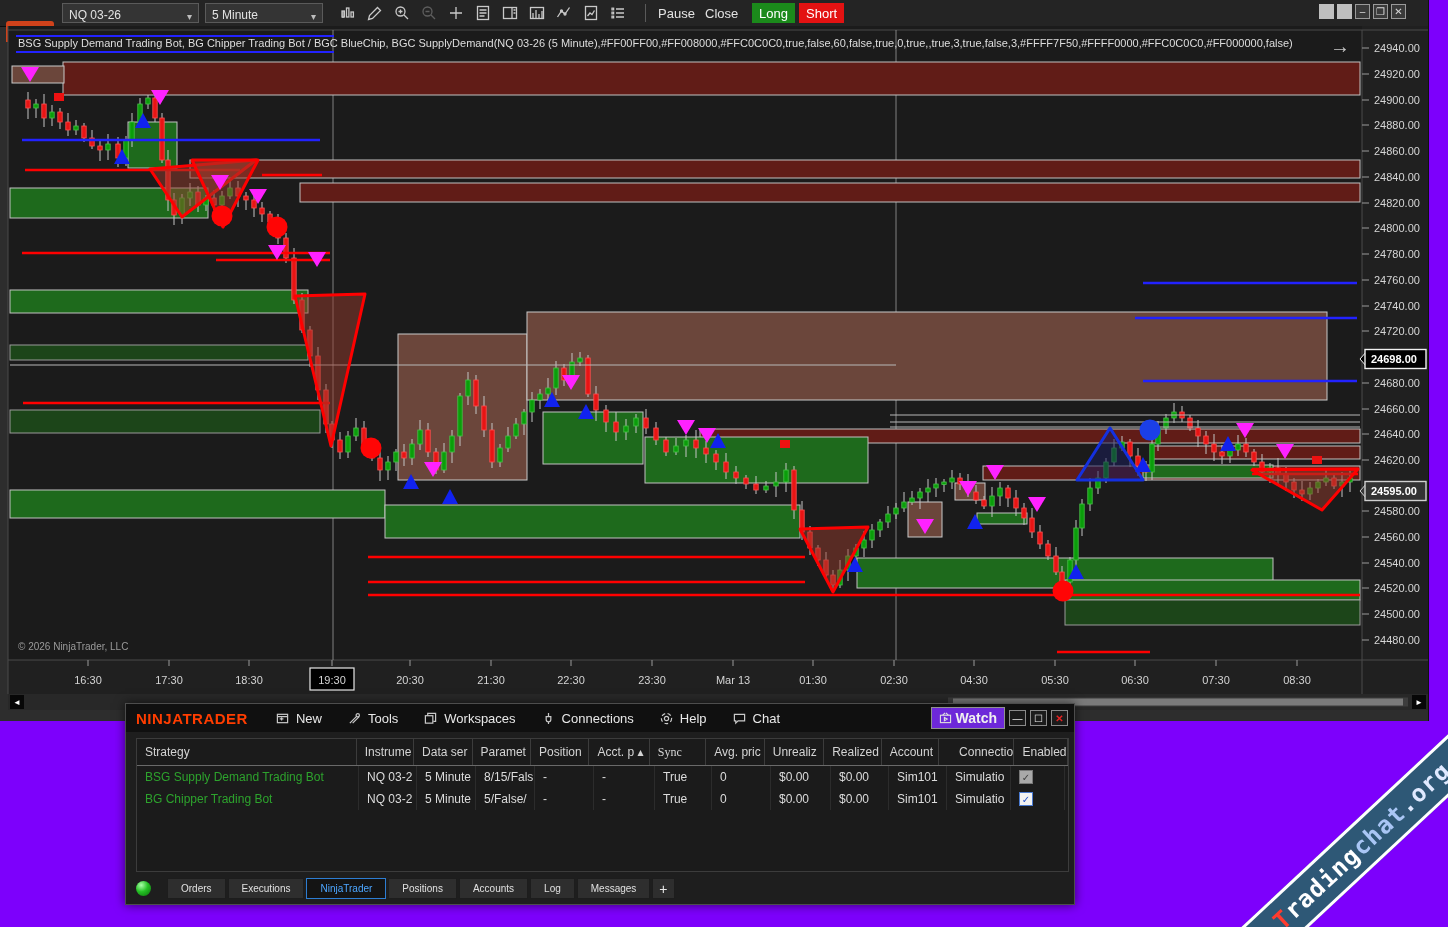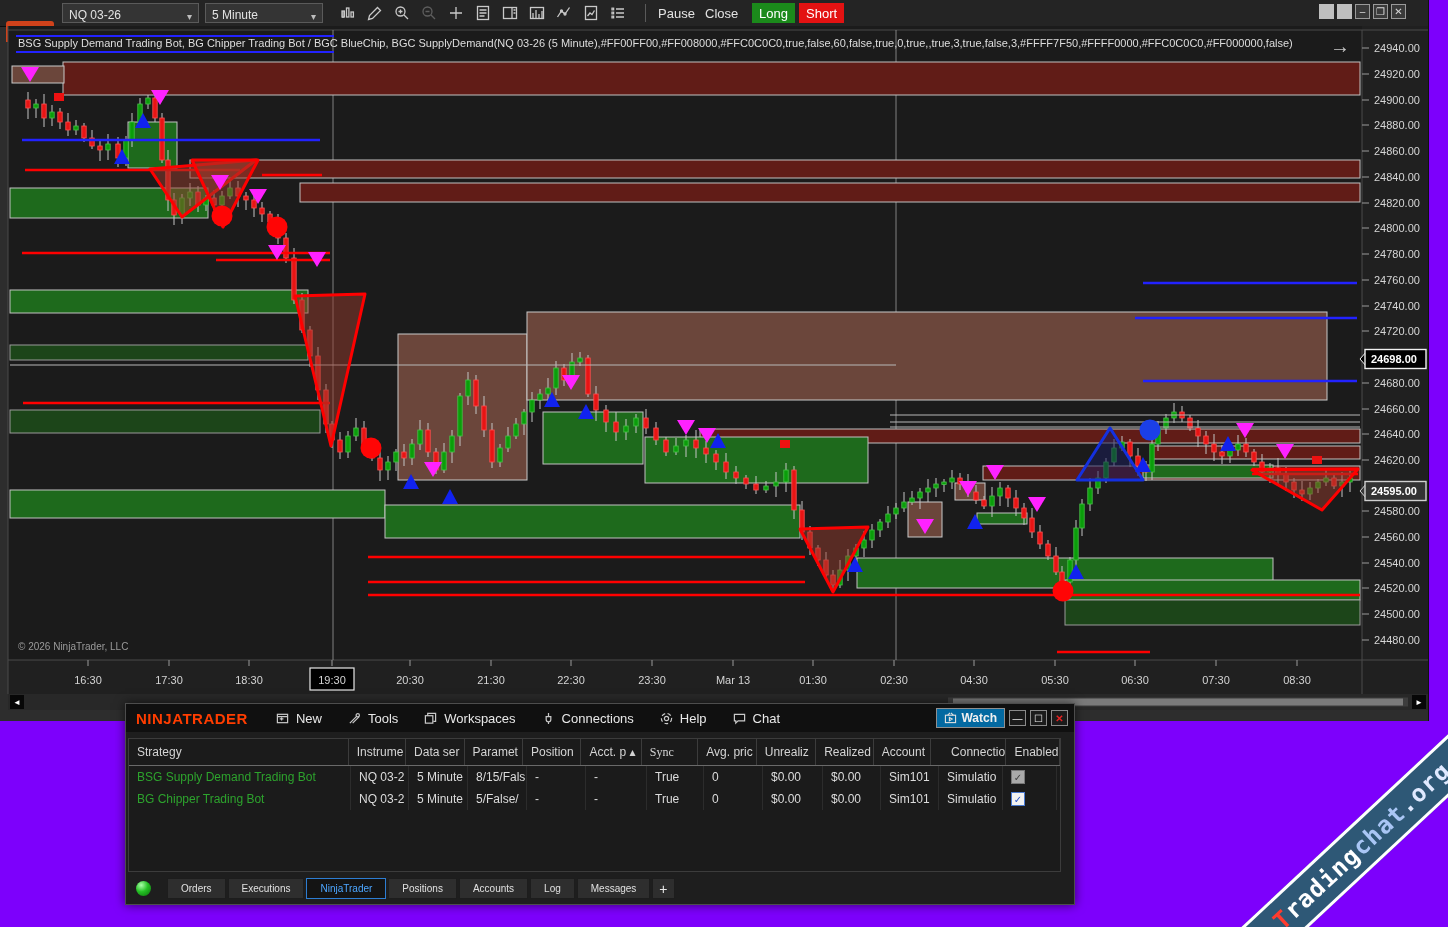--- a/index.html
+++ b/index.html
@@ -29,25 +29,25 @@
   .wbtn.solid{background:#bfbfbf;border-color:#bfbfbf;}
   #plot{position:absolute;left:0;top:26px;}
   .chart-chrome-bottom{position:absolute;left:0;top:712px;width:1428px;height:9px;background:#2d2d2d;}
   
   .cc-window{position:absolute;left:125px;top:703px;width:950px;height:202px;background:#1e1e1e;border:1px solid #4d4d4d;box-sizing:border-box;z-index:5;box-shadow:0 0 10px rgba(0,0,0,.6);}
   .cc-titlebar{position:absolute;left:0;top:0;width:100%;height:28px;background:#101010;display:flex;align-items:center;}
   .cc-brand{color:#ff3d00;font-weight:bold;font-size:15px;letter-spacing:.5px;margin-left:10px;margin-right:28px;}
   .cc-menu{display:flex;align-items:center;gap:7px;margin-right:26px;color:#e8e8e8;font-size:13px;}
   .cc-menu svg{stroke:#c9c9c9;fill:none;stroke-width:1.3;}
   .cc-right{margin-left:auto;display:flex;align-items:center;gap:4px;margin-right:6px;}
-  .watch-btn{display:flex;align-items:center;gap:4px;border:1px solid #909090;background:#0369a1;color:#f0f0f0;font-size:12px;font-weight:bold;padding:2px 7px;}
+  .watch-btn{display:flex;align-items:center;gap:4px;border:1px solid #909090;background:#6d28d9;color:#f0f0f0;font-size:14px;font-weight:bold;padding:2px 7px;}
   .watch-btn svg{stroke:#e0e0e0;fill:none;stroke-width:1.2;}
   .cc-wbtn{width:17px;height:16px;border:1px solid #8a8a8a;background:#1b1b1b;color:#e8e8e8;font-size:10px;display:flex;align-items:center;justify-content:center;box-sizing:border-box;}
   .cc-wbtn.close{color:#e82222;font-weight:bold;}
-  .cc-table{position:absolute;left:2px;top:34px;width:933px;height:134px;background:#1b1b1b;border:1px solid #3c3c3c;box-sizing:border-box;overflow:hidden;font-size:12px;}
+  .cc-table{position:absolute;left:10px;top:34px;width:933px;height:134px;background:#1b1b1b;border:1px solid #3c3c3c;box-sizing:border-box;overflow:hidden;font-size:12px;}
   .cc-hrow{display:flex;height:26px;border-bottom:1px solid #6a6a6a;color:#d4d4d4;}
   .cc-hcell{display:flex;align-items:center;padding-left:8px;border-right:1px solid #3c3c3c;box-sizing:border-box;white-space:nowrap;overflow:hidden;}
   .cc-row{display:flex;height:22px;color:#dcdcdc;}
   .cc-cell{display:flex;align-items:center;padding-left:8px;border-right:1px solid #2c2c2c;box-sizing:border-box;white-space:nowrap;overflow:hidden;}
   .cc-cell.strategy{color:#2da32d;}
   .cbx{width:12px;height:12px;margin-left:8px;display:flex;align-items:center;justify-content:center;font-size:10px;}
   .cbx.gray{background:#a9a9a9;border:1px solid #777;color:#3f3f3f;}
   .cbx.blue{background:#f2f2f2;border:1px solid #4a7ad0;color:#2451c8;}
   .cc-tabs{position:absolute;left:10px;top:174px;display:flex;align-items:center;gap:2px;}
   .orb{width:15px;height:15px;border-radius:50%;background:radial-gradient(circle at 35% 28%,#aaffaa 0%,#25c125 45%,#0a700a 100%);margin-right:14px;}

